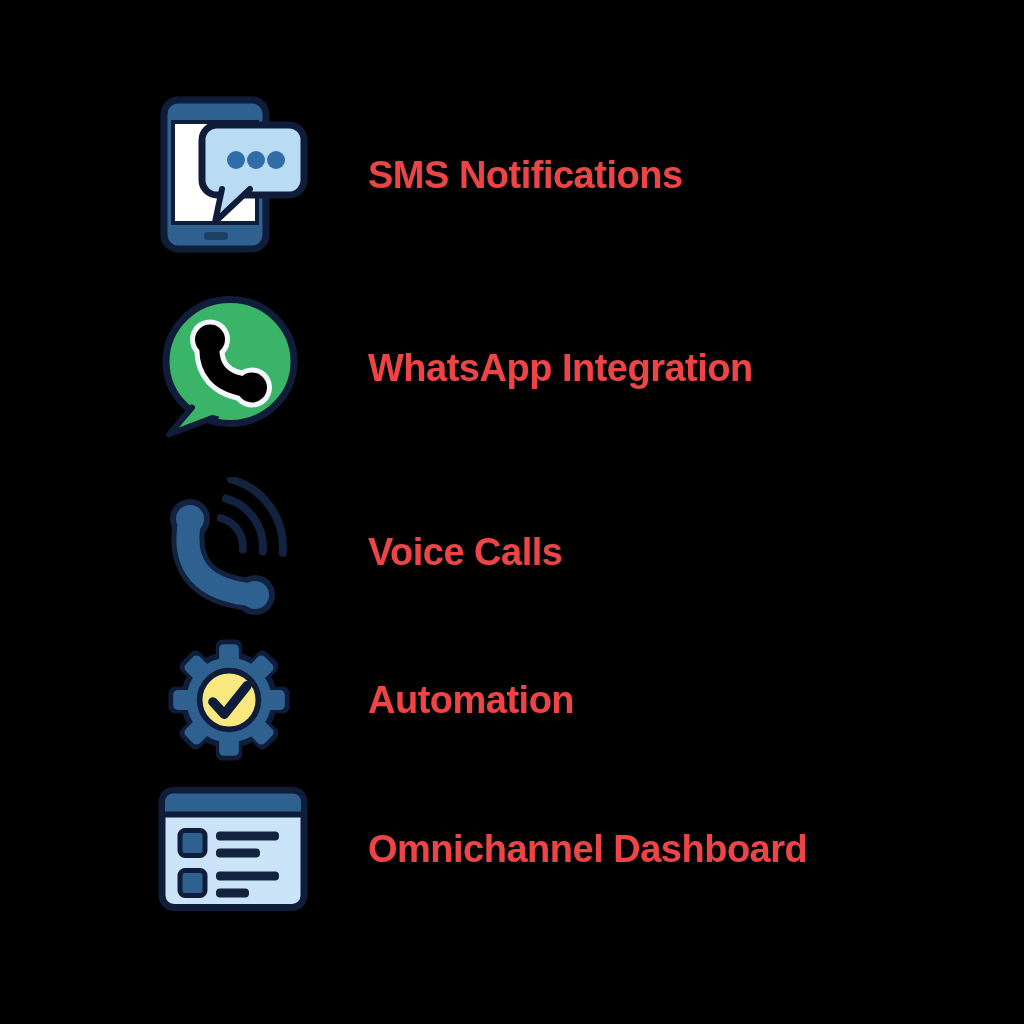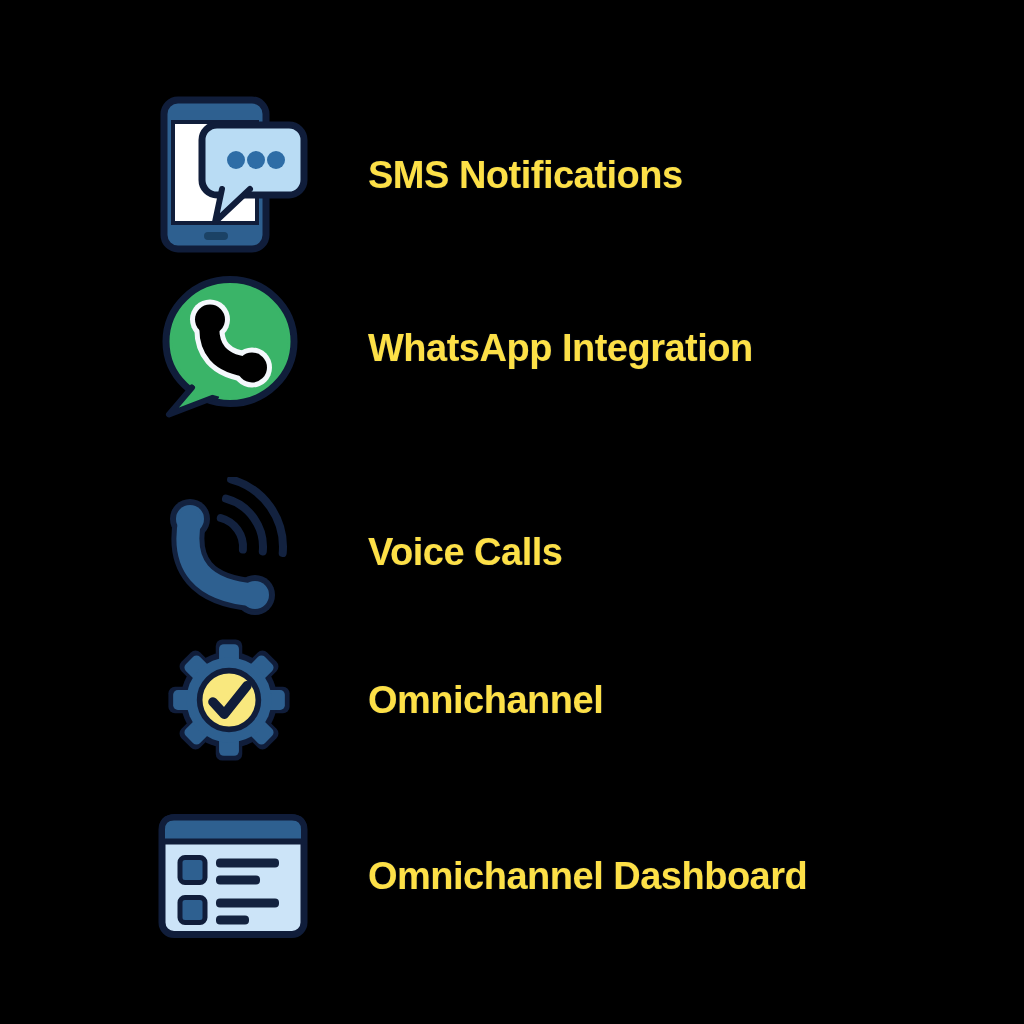--- a/index.html
+++ b/index.html
@@ -15,43 +15,43 @@
     overflow: hidden;
     font-family: "Liberation Sans", sans-serif;
   }
   .feature-row {
     position: absolute;
     left: 158px;
     width: 760px;
     height: 160px;
   }
   .row-sms        { top: 92px;  height: 165px; }
-  .row-whatsapp   { top: 268px; }
+  .row-whatsapp   { top: 288px; }
   .row-voice      { top: 472px; }
   .row-automation { top: 620px; }
-  .row-dashboard  { top: 796px; padding-left: 19px; }
+  .row-dashboard  { top: 769px; padding-left: 19px; }
   .icon-box {
     position: absolute;
     left: 0;
     top: 50%;
     transform: translateY(-50%);
     width: 155px;
     display: flex;
     align-items: center;
     justify-content: flex-start;
   }
   .feature-label {
     position: absolute;
     left: 210px;
     top: 50%;
     transform: translateY(-50%);
     font-size: 38px;
     font-weight: 700;
     letter-spacing: -0.5px;
-    color: #fde047;
+    color: #ef4444;
     text-shadow: 0 0 2px rgba(18, 28, 58, 0.85);
     white-space: nowrap;
   }
 </style>
 </head>
 <body>
 
 <div class="canvas">
 
   <div class="feature-row row-sms">
@@ -141,21 +141,21 @@
           <rect x="64.5" y="16" width="21" height="32" rx="5" transform="rotate(225 75 75)"></rect>
           <rect x="64.5" y="16" width="21" height="32" rx="5" transform="rotate(270 75 75)"></rect>
           <rect x="64.5" y="16" width="21" height="32" rx="5" transform="rotate(315 75 75)"></rect>
           <circle cx="75" cy="75" r="45"></circle>
         </g>
 
         <circle cx="75" cy="75" r="31" fill="#f9e87e" stroke="#101d3a" stroke-width="6"></circle>
         <path d="M 58 77 L 70 90 L 94 60" fill="none" stroke="#101d3a" stroke-width="10" stroke-linecap="round" stroke-linejoin="round"></path>
       </svg>
     </div>
-    <div class="feature-label">Omnichannel</div>
+    <div class="feature-label">Automation</div>
   </div>
 
   <div class="feature-row row-dashboard">
     <div class="icon-box">
       <svg width="150" height="125" viewBox="0 0 150 125">
 
         <rect x="4" y="4" width="142" height="117" rx="12" fill="#cce4f8" stroke="#101d3a" stroke-width="7"></rect>
 
         <path d="M 16 4 L 134 4 Q 146 4 146 16 L 146 28 L 4 28 L 4 16 Q 4 4 16 4 Z" fill="#2e6090" stroke="#101d3a" stroke-width="6"></path>
 

